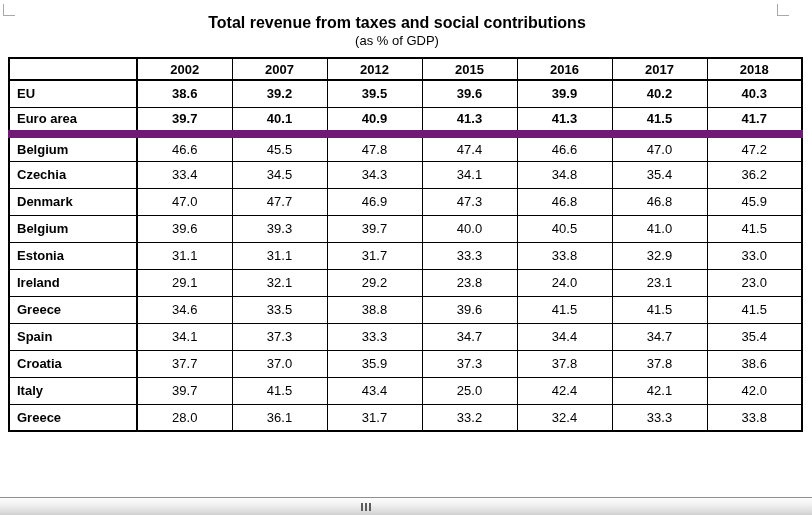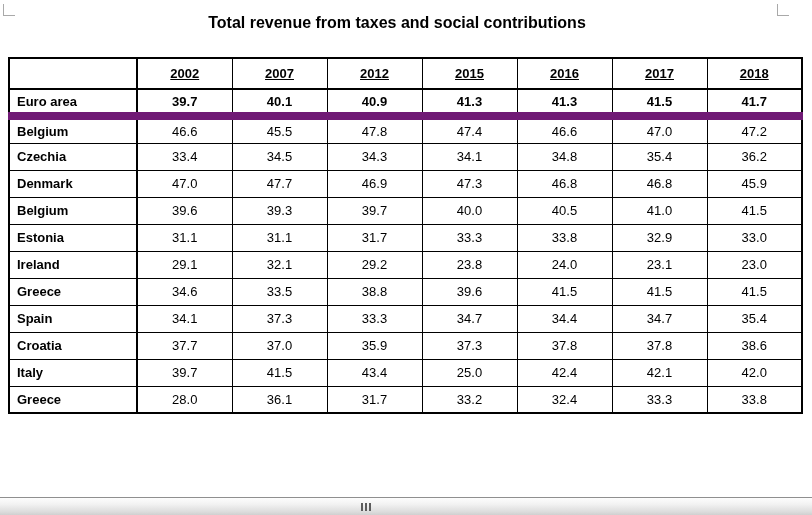--- a/index.html
+++ b/index.html
@@ -34,21 +34,21 @@
     font-size:13px;
   }
   table.data th, table.data td {
     border:1px solid #000;
     padding:0;
     text-align:center;
     vertical-align:middle;
     overflow:hidden;
     white-space:nowrap;
   }
-  table.data thead tr { height:31px;text-decoration:underline; }
+  table.data thead tr { height:22px; }
   table.data tbody tr { height:27px; }
   table.data thead th { border-bottom:2px solid #000; font-weight:bold; }
   table.data td.label, table.data th.corner {
     text-align:left; padding-left:7px;
     font-weight:bold;
     border-right:2px solid #000;
   }
   tr.agg td { font-weight:bold; }
   tr.thick td { border-bottom:8px solid #701a75; }
 
@@ -66,20 +66,21 @@
   .grip span { width:2px; height:8px; background:#5c5c5c; display:block; }
 </style>
 </head>
 <body>
 
 <div class="corner-mark left"></div>
 <div class="corner-mark right"></div>
 
 <div class="titles">
   <div class="doc-title">Total revenue from taxes and social contributions</div>
+  <div class="doc-subtitle">(as % of GDP)</div>
 </div>
 
 <table class="data">
   <colgroup>
       <col style="width: 128px;">
       <col style="width: 95px;">
       <col style="width: 95px;">
       <col style="width: 95px;">
       <col style="width: 95px;">
       <col style="width: 95px;">
@@ -92,20 +93,30 @@
         <th>2002</th>
         <th>2007</th>
         <th>2012</th>
         <th>2015</th>
         <th>2016</th>
         <th>2017</th>
         <th>2018</th>
       </tr>
   </thead>
   <tbody>
+      <tr class="agg">
+        <td class="label">EU</td>
+        <td>38.6</td>
+        <td>39.2</td>
+        <td>39.5</td>
+        <td>39.6</td>
+        <td>39.9</td>
+        <td>40.2</td>
+        <td>40.3</td>
+      </tr>
       <tr class="agg thick">
         <td class="label">Euro area</td>
         <td>39.7</td>
         <td>40.1</td>
         <td>40.9</td>
         <td>41.3</td>
         <td>41.3</td>
         <td>41.5</td>
         <td>41.7</td>
       </tr>

